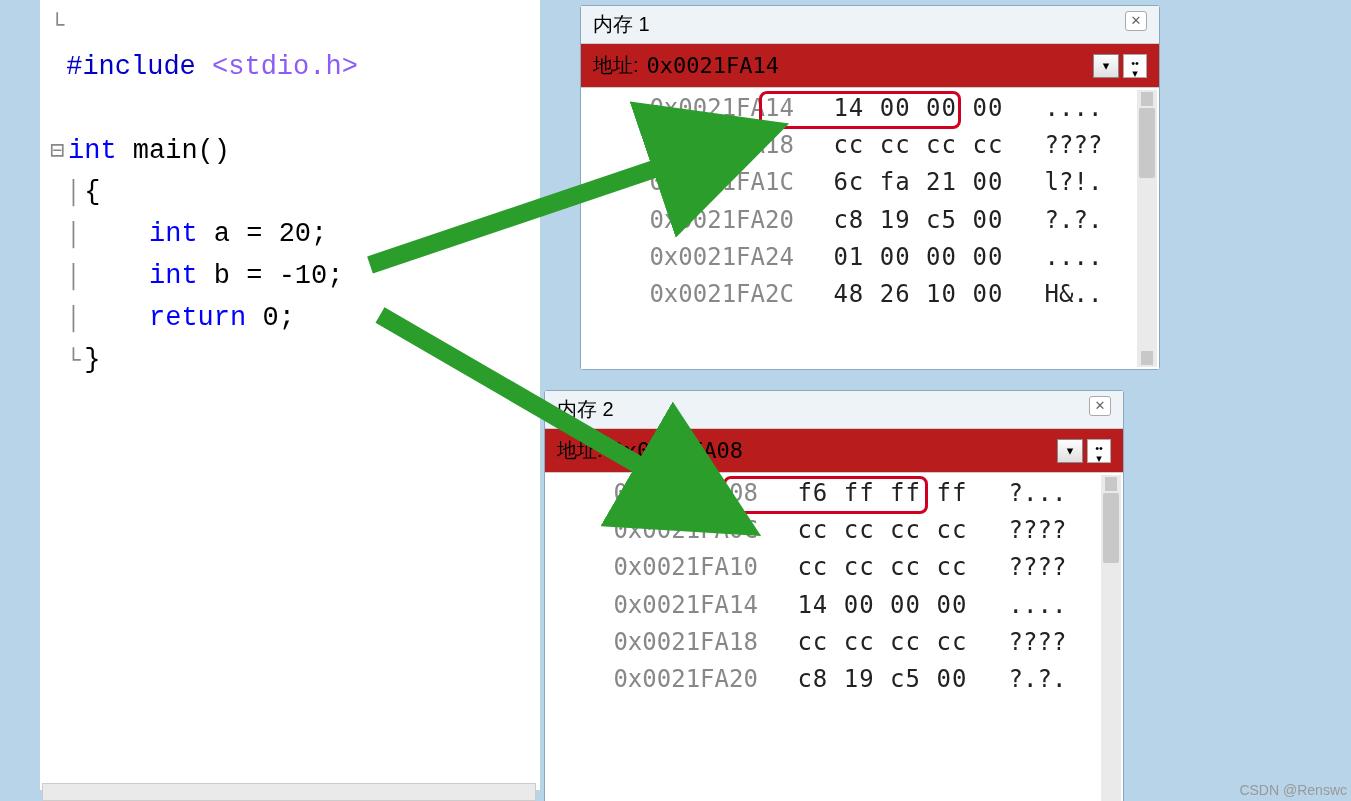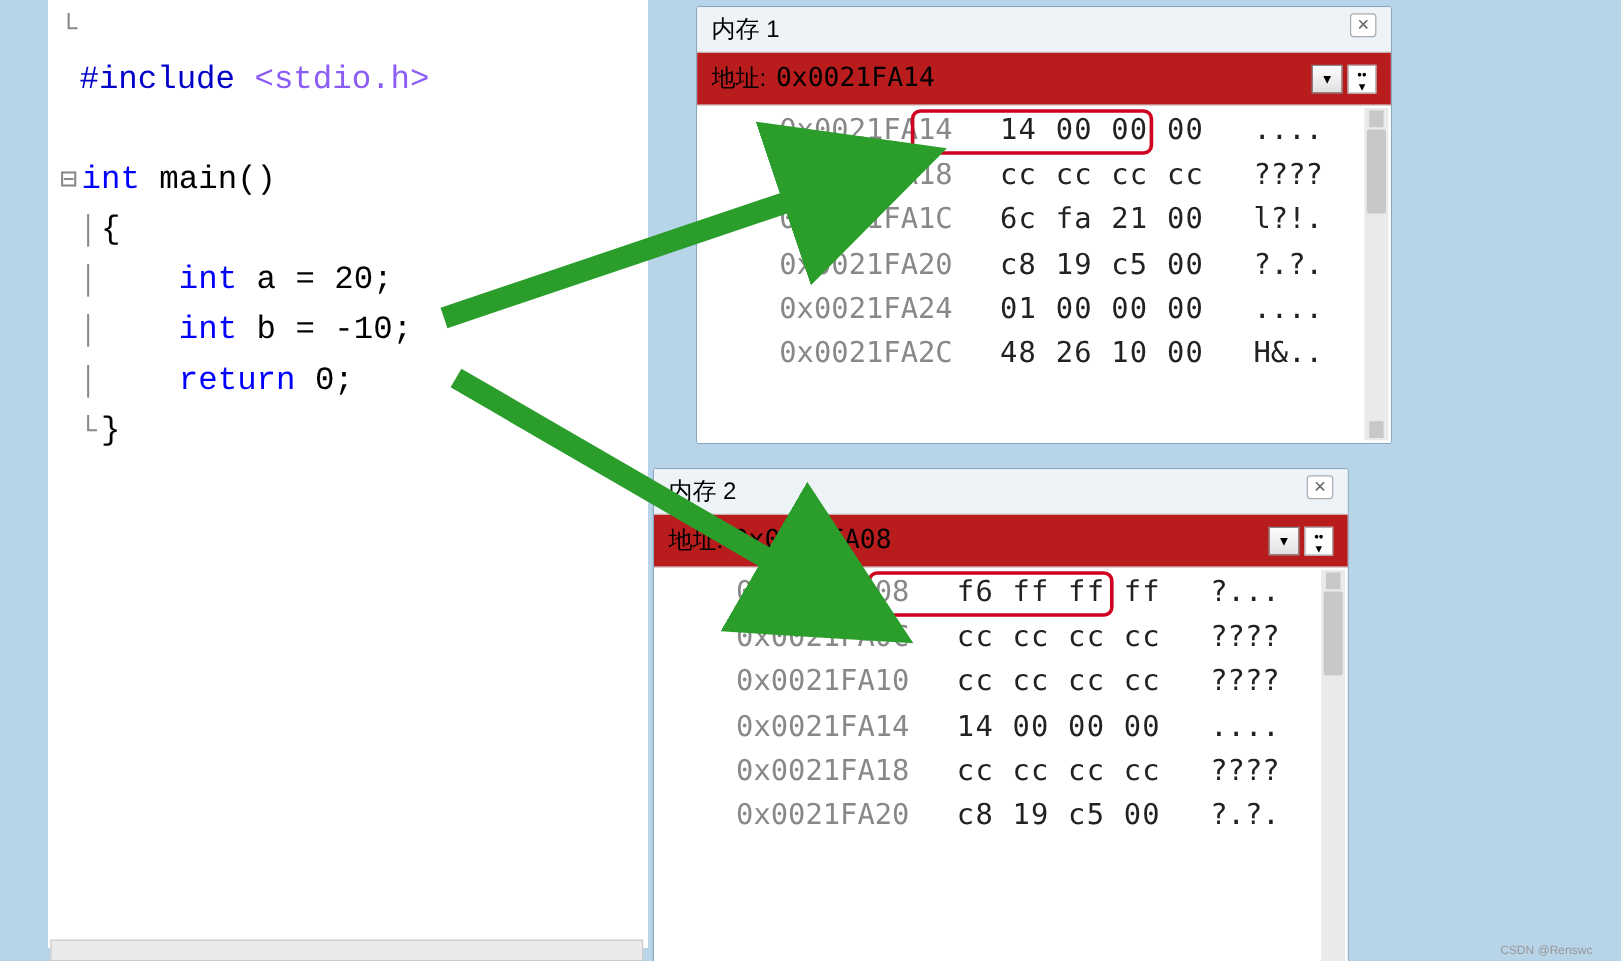--- a/index.html
+++ b/index.html
@@ -143,23 +143,23 @@
 .var-label {
   position: absolute;
   font-family: 'Microsoft YaHei', sans-serif;
   font-size: 34px;
   color: #d00020;
 }
 .vl-a { left: 865px; top: 18px; }
 .vl-b { left: 855px; top: 393px; }
 .watermark {
   position: absolute;
-  right: 24px;
+  right: 4px;
   bottom: 3px;
-  font-size: 10px;
+  font-size: 14px;
   color: #999;
   font-family: sans-serif;
 }
 .arrow-svg { position:absolute; left:0; top:0; pointer-events:none; }
 .scrollbar-h {
   position: absolute;
   left: 42px; right: 815px; bottom: 0;
   height: 18px;
   background: #eaeaea;
   border:1px solid #ccc;

